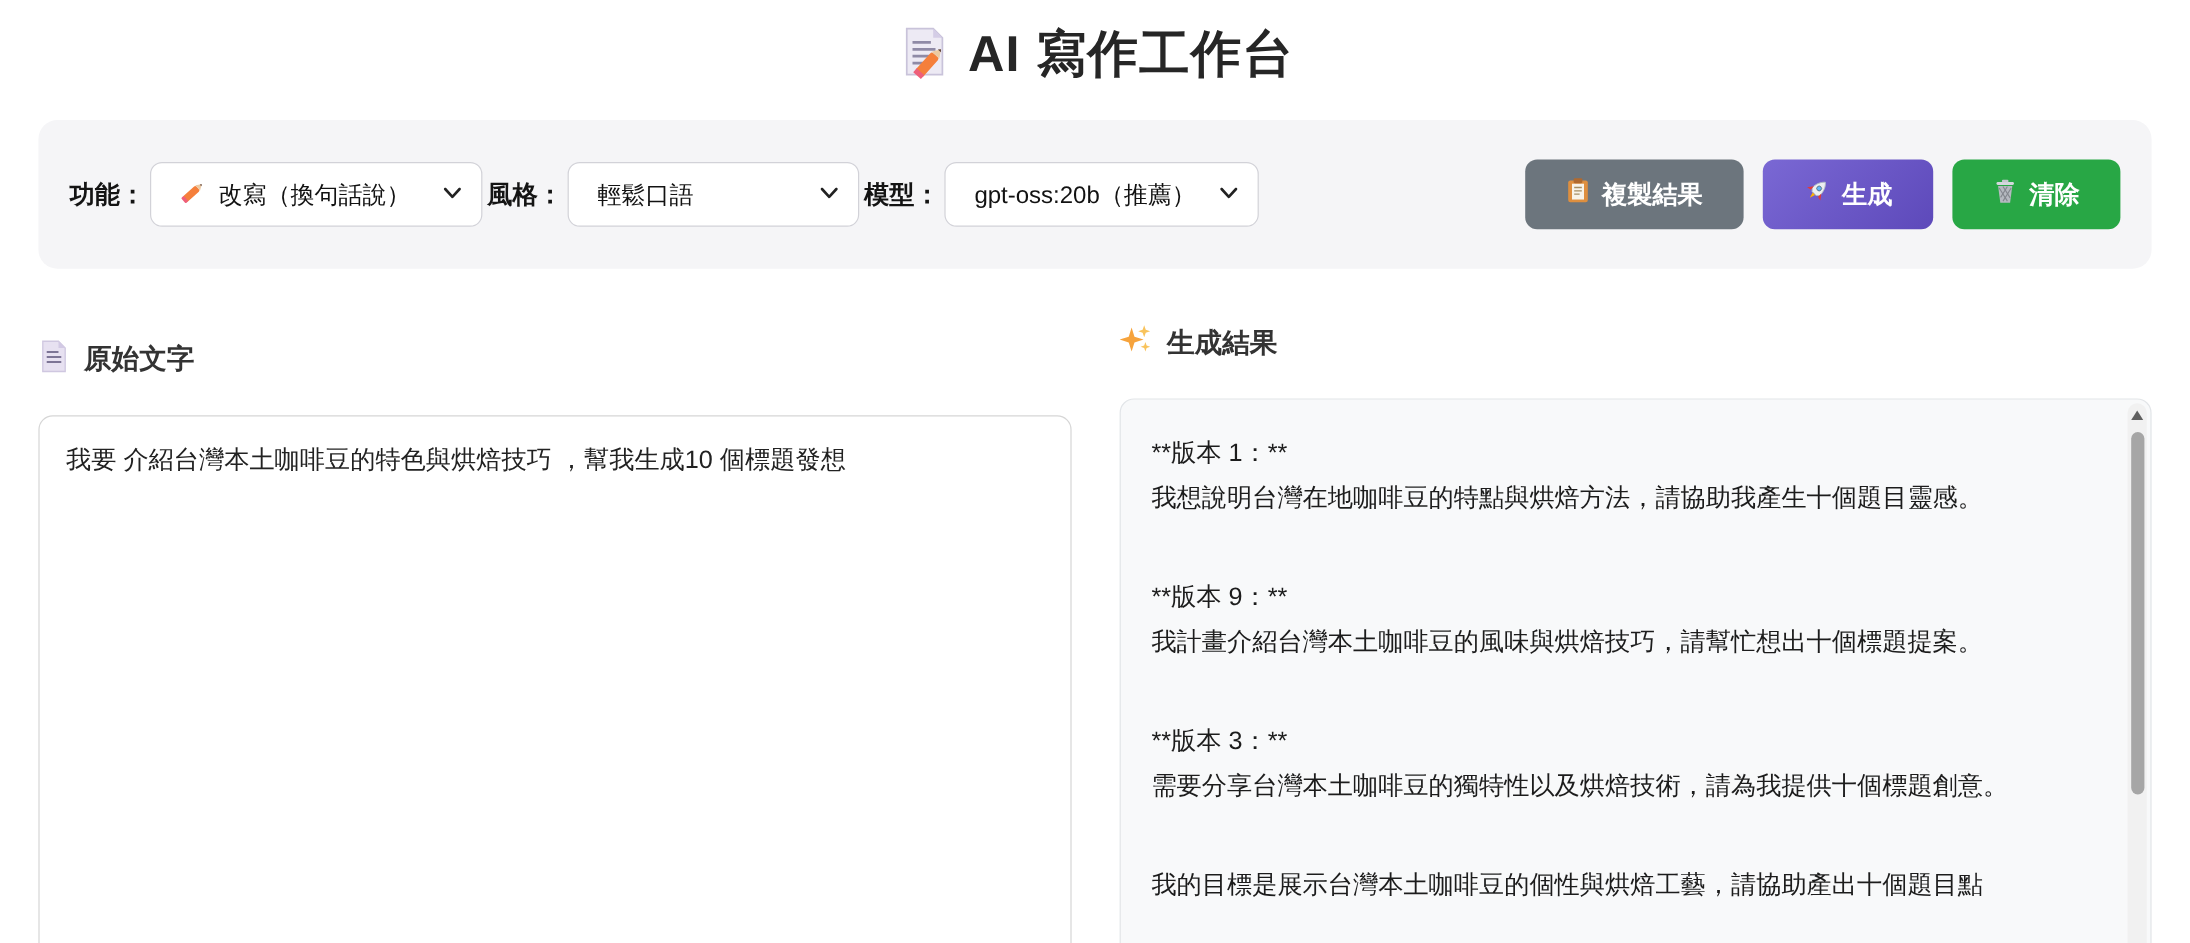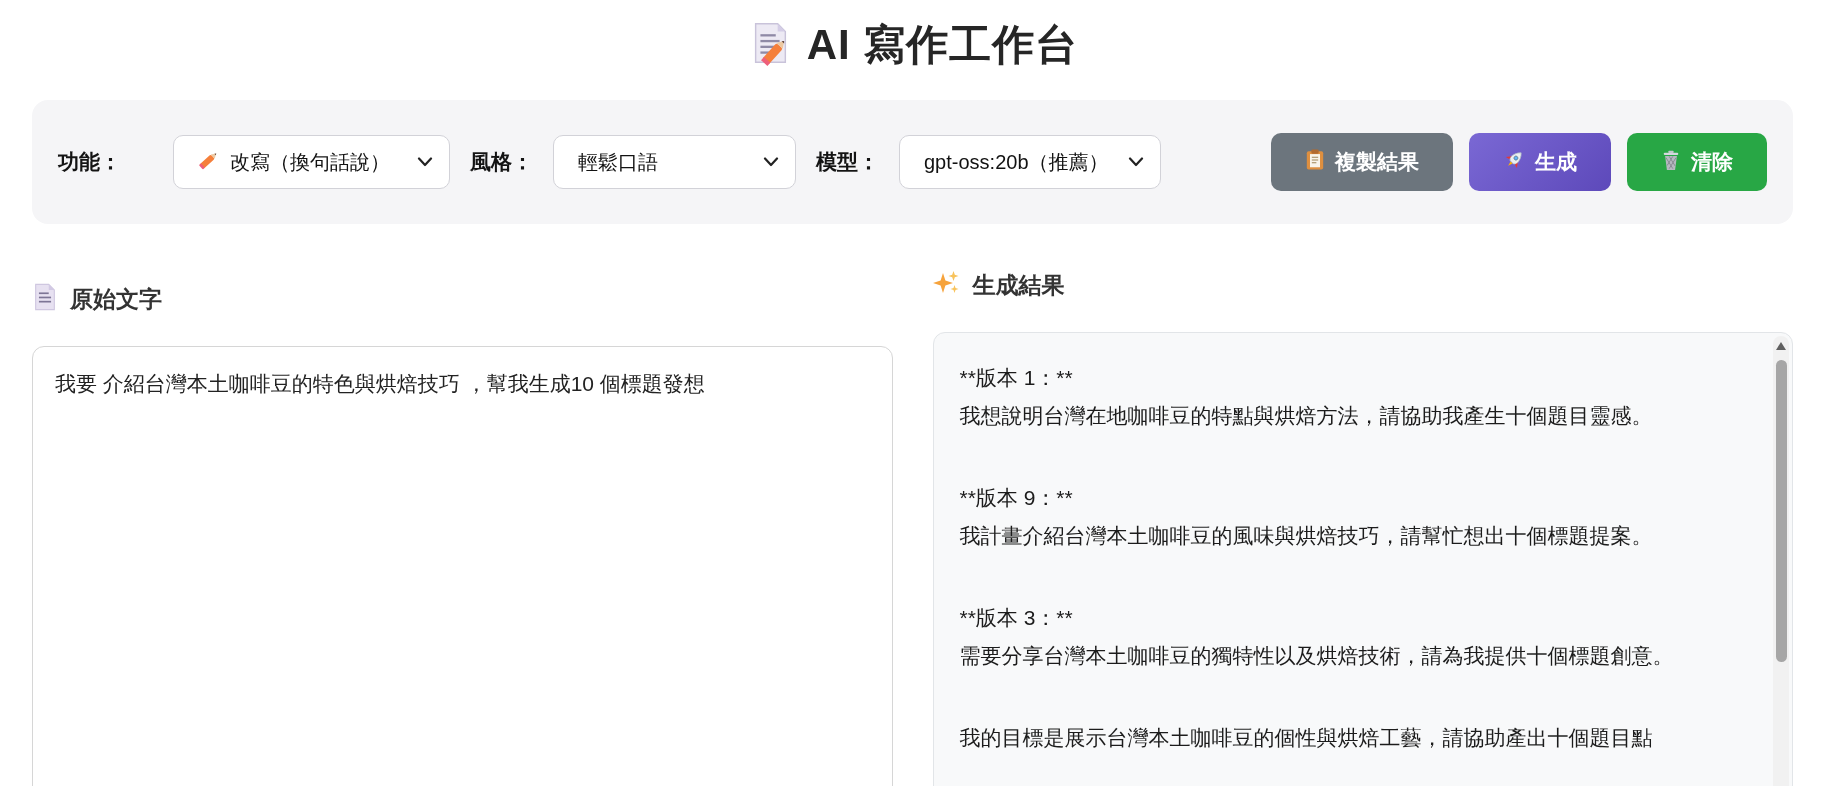--- a/index.html
+++ b/index.html
@@ -15,30 +15,30 @@
   .header {
     display: flex; align-items: center; justify-content: center;
     gap: 14px; padding-top: 16px; height: 74px;
   }
   .header h1 { font-size: 42px; font-weight: 700; color: #262626; letter-spacing: 1px; }
 
   
   .toolbar {
     margin-top: 26px; height: 124px; background: #f5f5f7;
     border-radius: 16px; display: flex; align-items: center;
-    padding: 0 26px; gap: 20px;
+    padding: 0 26px; gap: 4px;
   }
   .tb-label { font-size: 21px; font-weight: 700; color: #141414; white-space: nowrap; }
   .select {
     height: 54px; background: #ffffff; border: 1px solid #d2d2d8;
     border-radius: 10px; display: flex; align-items: center;
     padding: 0 16px 0 24px; cursor: pointer; gap: 10px;
   }
   .select .sel-text { font-size: 20px; color: #121212; white-space: nowrap; flex: 1; }
-  .sel-fn { width: 277px; margin-left: 32px; }
+  .sel-fn { width: 277px; }
   .sel-style { width: 243px; }
   .sel-model { width: 262px; }
   .chev { flex: 0 0 auto; margin-left: 6px; }
 
   .btn-group { margin-left: auto; display: flex; gap: 16px; }
   .btn {
     height: 58px; border: none; border-radius: 10px; cursor: pointer;
     display: flex; align-items: center; gap: 10px; padding: 0 34px;
     font-family: inherit; font-size: 21px; font-weight: 700; color: #ffffff;
   }

